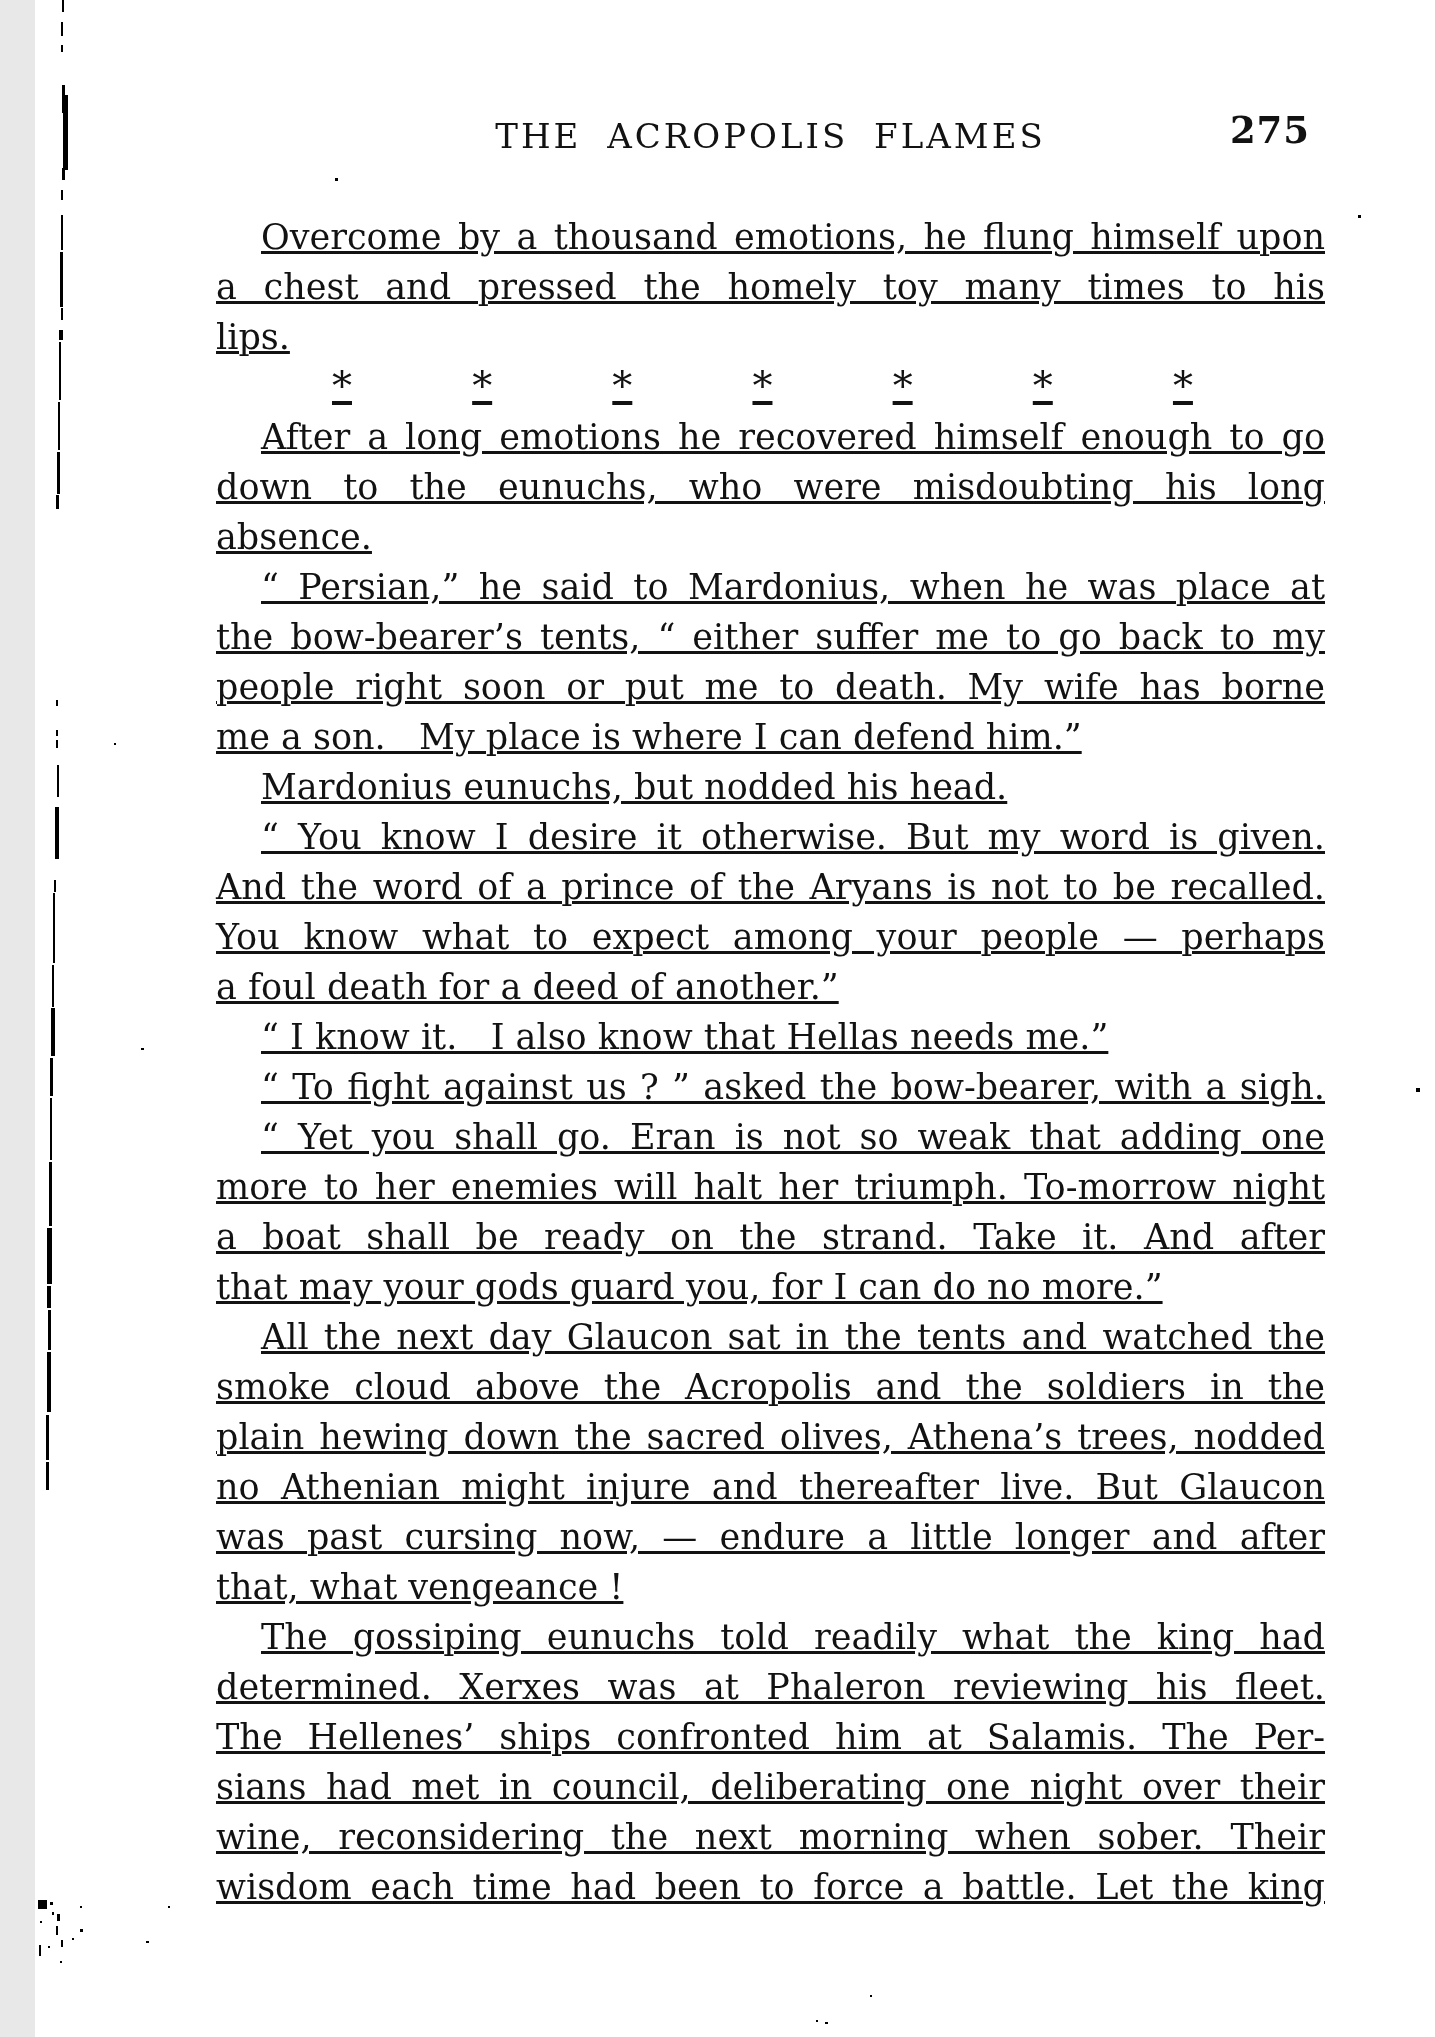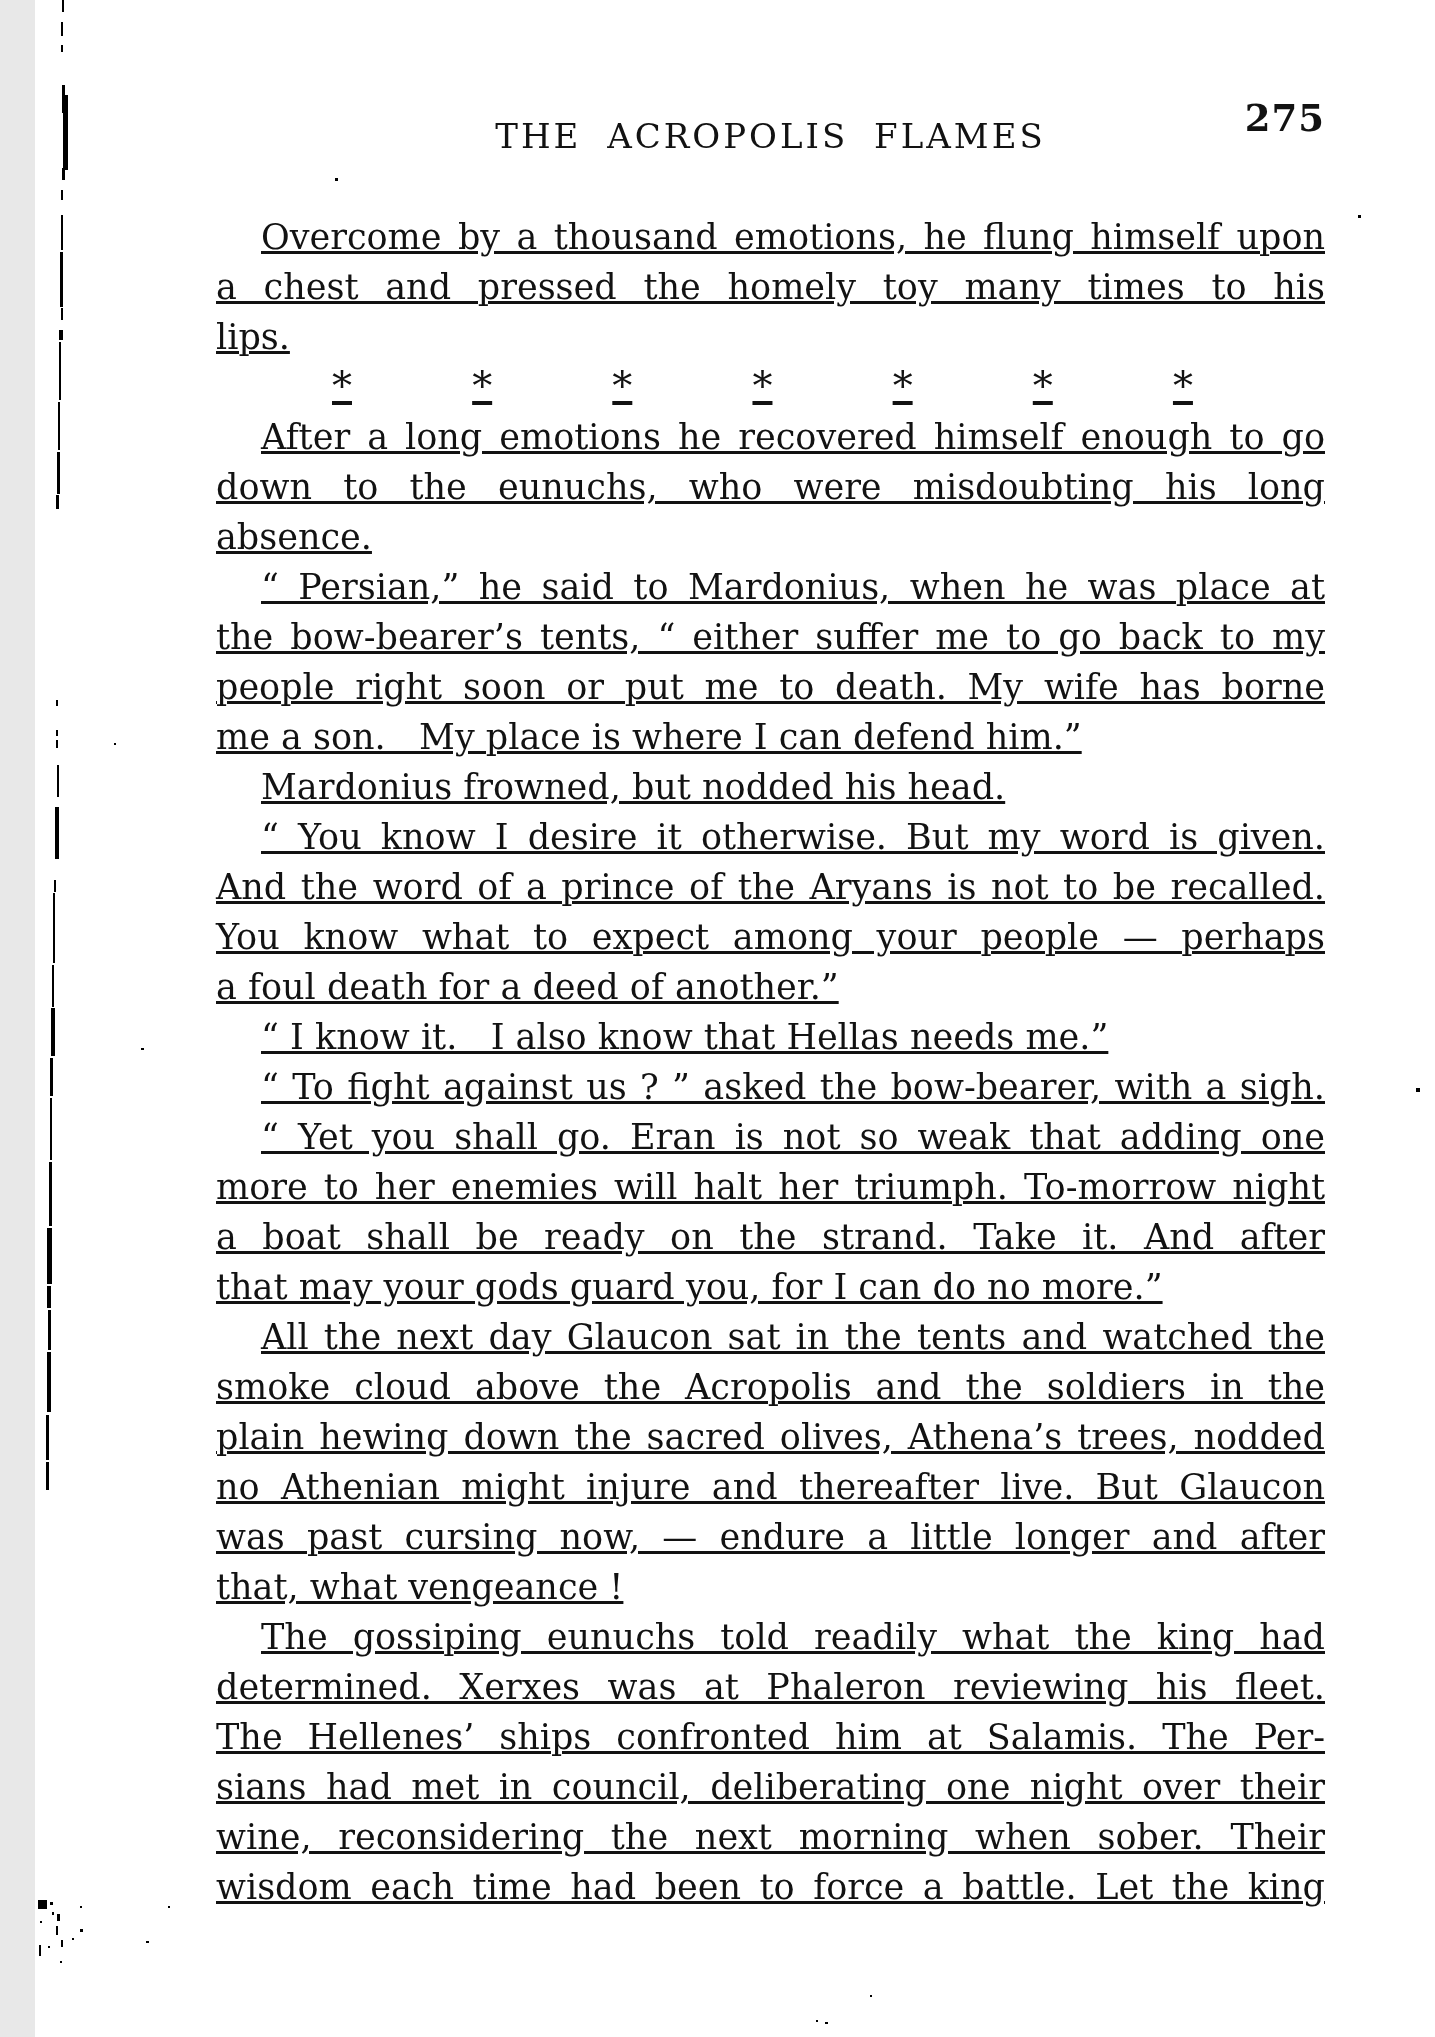--- a/index.html
+++ b/index.html
@@ -16,22 +16,22 @@
     position:absolute;
     top:116px;left:181px;width:1109px;
     text-align:center;
     font-size:34px;
     letter-spacing:3px;
     word-spacing:12px;
     white-space:nowrap;
   }
   .page-number{
     position:absolute;
-    top:96px;left:1180px;width:110px;
-    text-align:right;
+    top:108px;left:1180px;width:110px;
+    text-align:center;
     font-size:37px;
     font-weight:bold;
     letter-spacing:1px;
   }
   .text-body{
     position:absolute;
     top:212px;left:181px;width:1109px;
     font-size:35px;
     line-height:50px;
     text-decoration:underline;
@@ -76,21 +76,21 @@
         <span class="asterisk">*</span>
         <span class="asterisk">*</span>
         <span class="asterisk">*</span>
       </div>
       <div class="line ind just">After a long emotions he recovered himself enough to go</div>
       <div class="line just">down to the eunuchs, who were misdoubting his long absence.</div>
       <div class="line ind just">“ Persian,” he said to Mardonius, when he was place at</div>
       <div class="line just">the bow-bearer’s tents, “ either suffer me to go back to my</div>
       <div class="line just">people right soon or put me to death. My wife has borne</div>
       <div class="line">me a son.&nbsp;&nbsp; My place is where I can defend him.”</div>
-      <div class="line ind">Mardonius frowned, but nodded his head.</div>
+      <div class="line ind">Mardonius eunuchs, but nodded his head.</div>
       <div class="line ind just">“ You know I desire it otherwise. But my word is given.</div>
       <div class="line just">And the word of a prince of the Aryans is not to be recalled.</div>
       <div class="line just">You know what to expect among your people — perhaps</div>
       <div class="line">a foul death for a deed of another.”</div>
       <div class="line ind">“ I know it.&nbsp;&nbsp; I also know that Hellas needs me.”</div>
       <div class="line ind just">“ To fight against us ? ” asked the bow-bearer, with a sigh.</div>
       <div class="line ind just">“ Yet you shall go. Eran is not so weak that adding one</div>
       <div class="line just">more to her enemies will halt her triumph. To-morrow night</div>
       <div class="line just">a boat shall be ready on the strand. Take it. And after</div>
       <div class="line">that may your gods guard you, for I can do no more.”</div>

